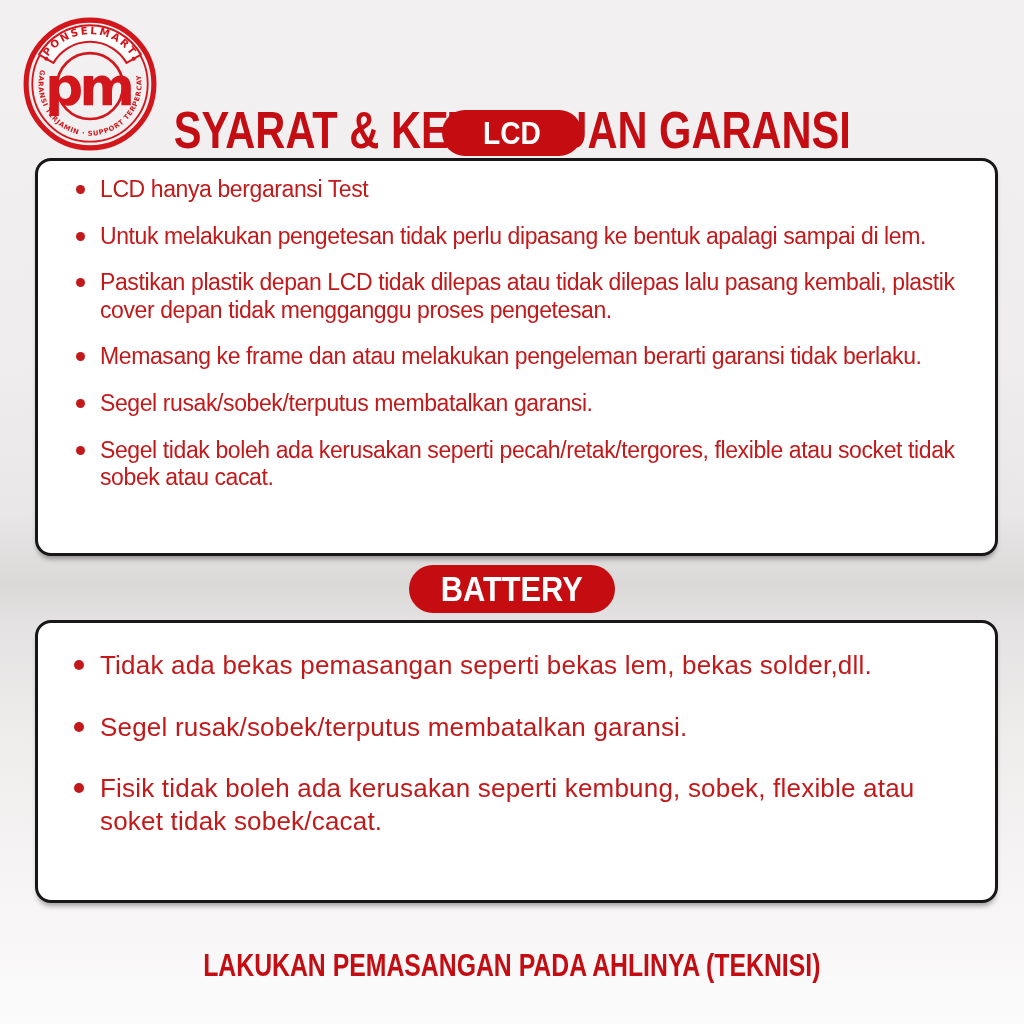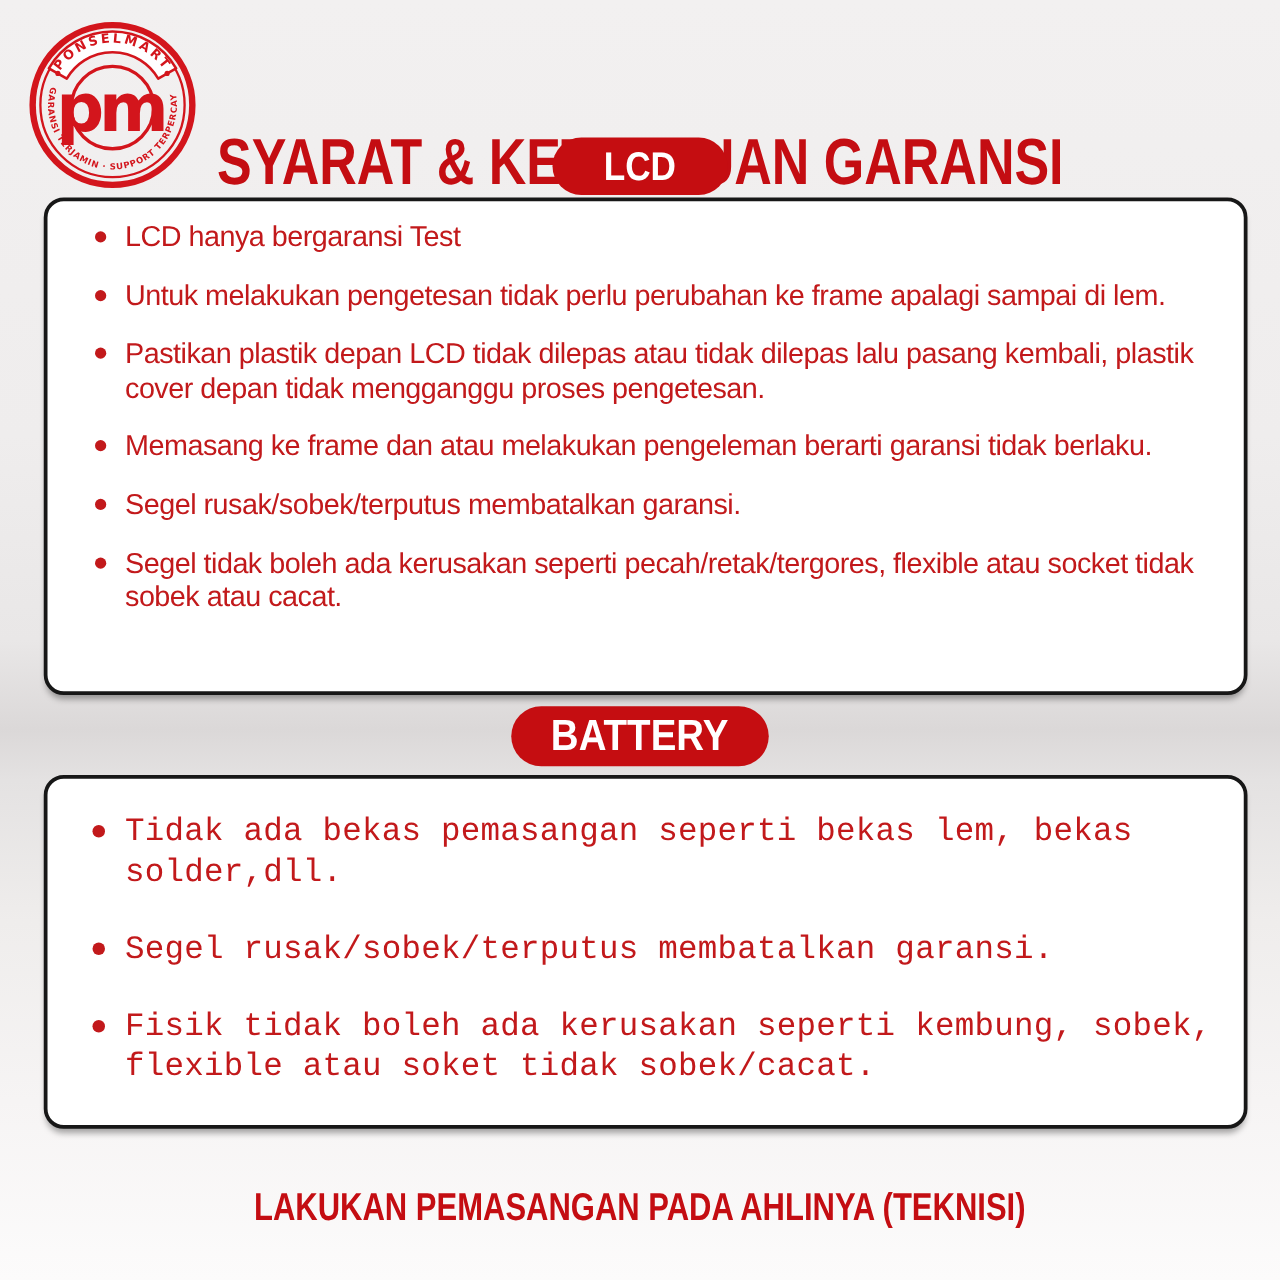--- a/index.html
+++ b/index.html
@@ -35,21 +35,21 @@
   .pill-lcd{top:110px;width:140px;height:46px;align-items:center;}
   .pill-lcd span{font-size:32px;}
   .pill-battery{top:565px;width:206px;height:48px;}
   .pill-battery span{font-size:35px;}
   .card{
     position:absolute;left:35px;width:963px;background:#ffffff;
     border:3px solid #171717;border-radius:16px;box-sizing:border-box;
     box-shadow:0 5px 5px -2px rgba(0,0,0,0.35);
   }
   .card-lcd{top:158px;height:398px;}
-  .card-battery{top:620px;height:283px;font-family:Liberation Mono, monospace;}
+  .card-battery{top:620px;height:283px;}
   .card ul{list-style:none;margin:0;padding:0;}
   .card li{position:relative;color:#c2191b;}
   .card li::before{
     content:"";position:absolute;left:0;border-radius:50%;background:#c2191b;
   }
   .card-lcd ul{padding:15px 22px 0 38px;}
   .card-lcd li{
     padding-left:24px;margin-bottom:19px;
     font-size:23px;line-height:1.2;letter-spacing:-0.4px;
   }
@@ -100,21 +100,21 @@
     <span>SYARAT &amp; KETENTUAN GARANSI</span>
   </div>
 
   <div class="pill pill-lcd">
     <span>LCD</span>
   </div>
 
   <div class="card card-lcd">
     <ul>
       <li>LCD hanya bergaransi Test</li>
-      <li>Untuk melakukan pengetesan tidak perlu perubahan ke frame apalagi sampai di lem.</li>
+      <li>Untuk melakukan pengetesan tidak perlu dipasang ke bentuk apalagi sampai di lem.</li>
       <li>Pastikan plastik depan LCD tidak dilepas atau tidak dilepas lalu pasang kembali, plastik cover depan tidak mengganggu proses pengetesan.</li>
       <li>Memasang ke frame dan atau melakukan pengeleman berarti garansi tidak berlaku.</li>
       <li>Segel rusak/sobek/terputus membatalkan garansi.</li>
       <li>Segel tidak boleh ada kerusakan seperti pecah/retak/tergores, flexible atau socket tidak sobek atau cacat.</li>
     </ul>
   </div>
 
   <div class="pill pill-battery">
     <span>BATTERY</span>
   </div>

